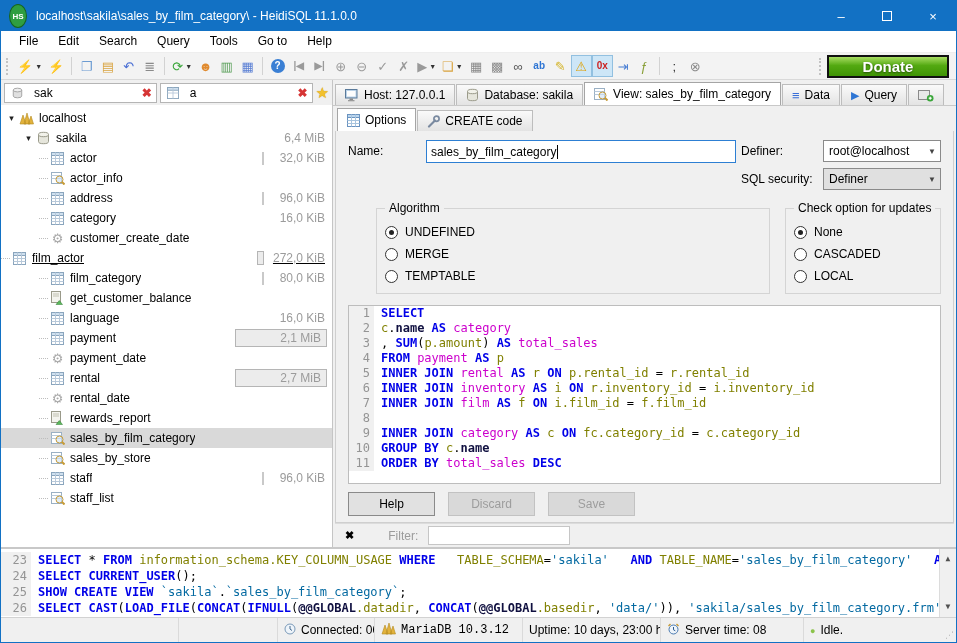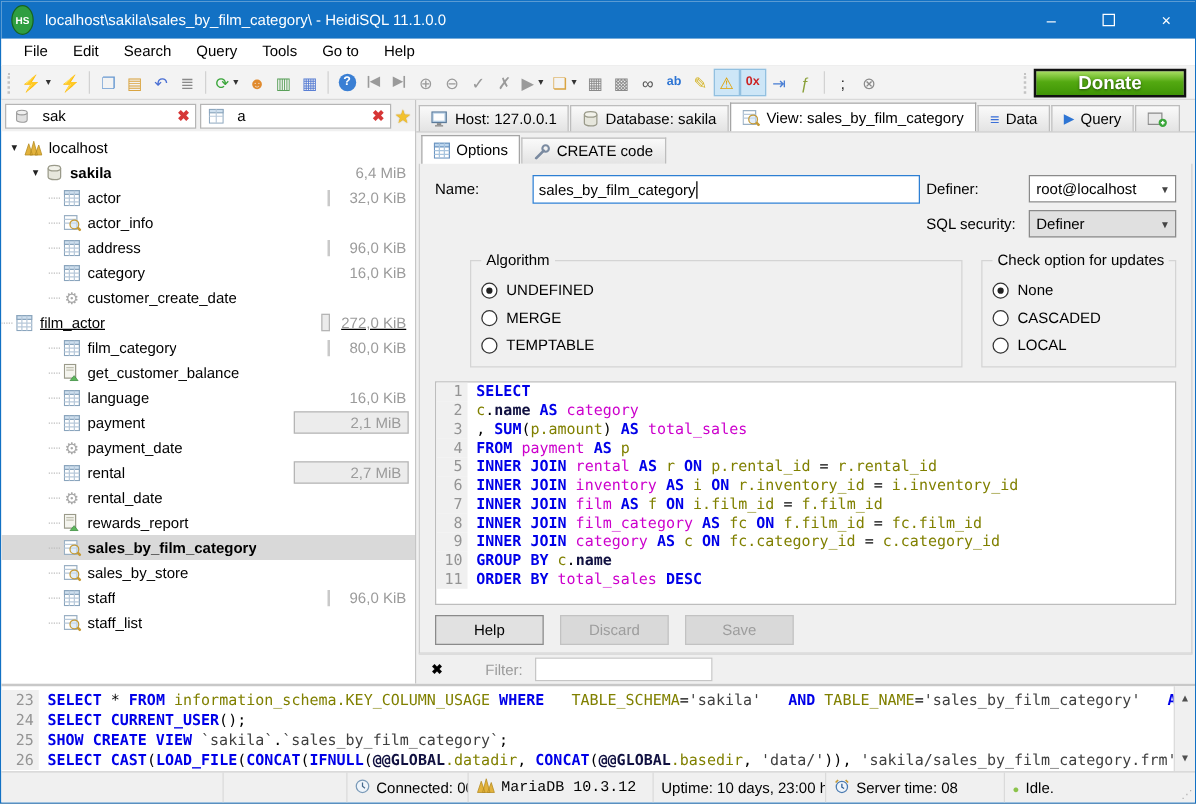--- a/index.html
+++ b/index.html
@@ -41,21 +41,21 @@
   .filter-value { flex:1; font-size:12px; }
   .filter-x { color:#d63535; font-weight:bold; font-size:12px; }
   .star { color:#f2c12e; font-size:15px; text-shadow:0 0 1px #b8860b; }
   .tree { flex:1; overflow:hidden; padding-top:3px; }
   .tree-row { height:20px; display:flex; align-items:center; white-space:nowrap; }
   .tree-row.selected { background:#d9d9d9; }
   .chev { width:13px; font-size:9px; color:#222; text-align:center; flex:0 0 auto; }
   .dots { width:9px; border-top:1px dotted #bdbdbd; margin-right:1px; flex:0 0 auto; }
   .tree-icon { width:17px; height:16px; display:flex; align-items:center; justify-content:center; margin-right:4px; flex:0 0 auto; }
   .tree-label { overflow:hidden; }
-  .tree-label.bold { font-weight:bold; }
+  .tree-label.bold { font-weight:normal; }
   .tree-spacer { flex:1; }
   .bar-line { width:2px; height:13px; background:#c9c9c9; flex:0 0 auto; }
   .bar-thick { width:7px; height:14px; background:#ececec; border:1px solid #b5b5b5; flex:0 0 auto; }
   .tree-size { width:68px; text-align:right; color:#9b9b9b; padding-right:7px; flex:0 0 auto; }
   .size-box { width:92px; border:1px solid #b5b5b5; background:#ececec; color:#9b9b9b; text-align:right;
               padding:1px 5px; margin-right:5px; flex:0 0 auto; }
   
   .content { flex:1; display:flex; flex-direction:column; min-width:0; }
   .tabrow { display:flex; align-items:flex-end; padding:2px 2px 0 2px; gap:1px; flex:0 0 auto; border-bottom:1px solid #c8c8c8; }
   .tab { height:21px; display:flex; align-items:center; gap:5px; padding:0 9px; font-size:12px;
@@ -87,21 +87,21 @@
   .radio.checked::after { content:""; position:absolute; left:3px; top:3px; width:5px; height:5px; border-radius:50%; background:#222; }
   
   .editor { flex:1; margin-top:11px; background:#fff; border:1px solid #bdbdbd; overflow:hidden;
             font-family:"DejaVu Sans Mono", monospace; font-size:12px; line-height:15px; min-height:0; }
   .code-line { display:flex; }
   .ln { width:25px; flex:0 0 auto; background:#f0f0f0; color:#949494; text-align:right; padding-right:4px; }
   .lc { padding-left:7px; white-space:pre; }
   .tok-kw { color:#0000e8; font-weight:bold; }
   .tok-tbl { color:#cc00cc; }
   .tok-id { color:#808000; }
-  .tok-str { color:#404040; }
+  .tok-str { color:#0369a1; }
   .tok-bold { color:#101040; font-weight:bold; }
   
   .buttons-row { display:flex; gap:13px; margin-top:8px; flex:0 0 auto; }
   .btn { width:87px; height:24px; display:flex; align-items:center; justify-content:center;
          background:#e1e1e1; border:1px solid #8a8a8a; }
   .btn.disabled { background:#d9d9d9; border-color:#c2c2c2; color:#9d9d9d; }
   
   .filterbar { height:24px; flex:0 0 auto; background:#f0f0f0; border-top:1px solid #dcdcdc;
                display:flex; align-items:center; gap:10px; padding:0 10px; margin:0 2px; }
   .fb-close { font-size:11px; font-weight:bold; }
@@ -741,21 +741,20 @@
             <div class="code-line">
               <span class="ln">6</span>
               <span class="lc"><span class="tok-kw">INNER JOIN</span><span> </span><span class="tok-tbl">inventory</span><span> </span><span class="tok-kw">AS</span><span> </span><span class="tok-id">i</span><span> </span><span class="tok-kw">ON</span><span> </span><span class="tok-id">r.inventory_id</span><span> = </span><span class="tok-id">i.inventory_id</span></span>
             </div>
             <div class="code-line">
               <span class="ln">7</span>
               <span class="lc"><span class="tok-kw">INNER JOIN</span><span> </span><span class="tok-tbl">film</span><span> </span><span class="tok-kw">AS</span><span> </span><span class="tok-id">f</span><span> </span><span class="tok-kw">ON</span><span> </span><span class="tok-id">i.film_id</span><span> = </span><span class="tok-id">f.film_id</span></span>
             </div>
             <div class="code-line">
               <span class="ln">8</span>
-              <span class="lc"><span class="tok-kw">INNER JOIN</span><span> </span><span class="tok-tbl">film_category</span><span> </span><span class="tok-kw">AS</span><span> </span><span class="tok-id">fc</span><span> </span><span class="tok-kw">ON</span><span> </span><span class="tok-id">f.film_id</span><span> = </span><span class="tok-id">fc.film_id</span></span>
             </div>
             <div class="code-line">
               <span class="ln">9</span>
               <span class="lc"><span class="tok-kw">INNER JOIN</span><span> </span><span class="tok-tbl">category</span><span> </span><span class="tok-kw">AS</span><span> </span><span class="tok-id">c</span><span> </span><span class="tok-kw">ON</span><span> </span><span class="tok-id">fc.category_id</span><span> = </span><span class="tok-id">c.category_id</span></span>
             </div>
             <div class="code-line">
               <span class="ln">10</span>
               <span class="lc"><span class="tok-kw">GROUP BY</span><span> </span><span class="tok-id">c</span><span>.</span><span class="tok-bold">name</span></span>
             </div>
             <div class="code-line">

